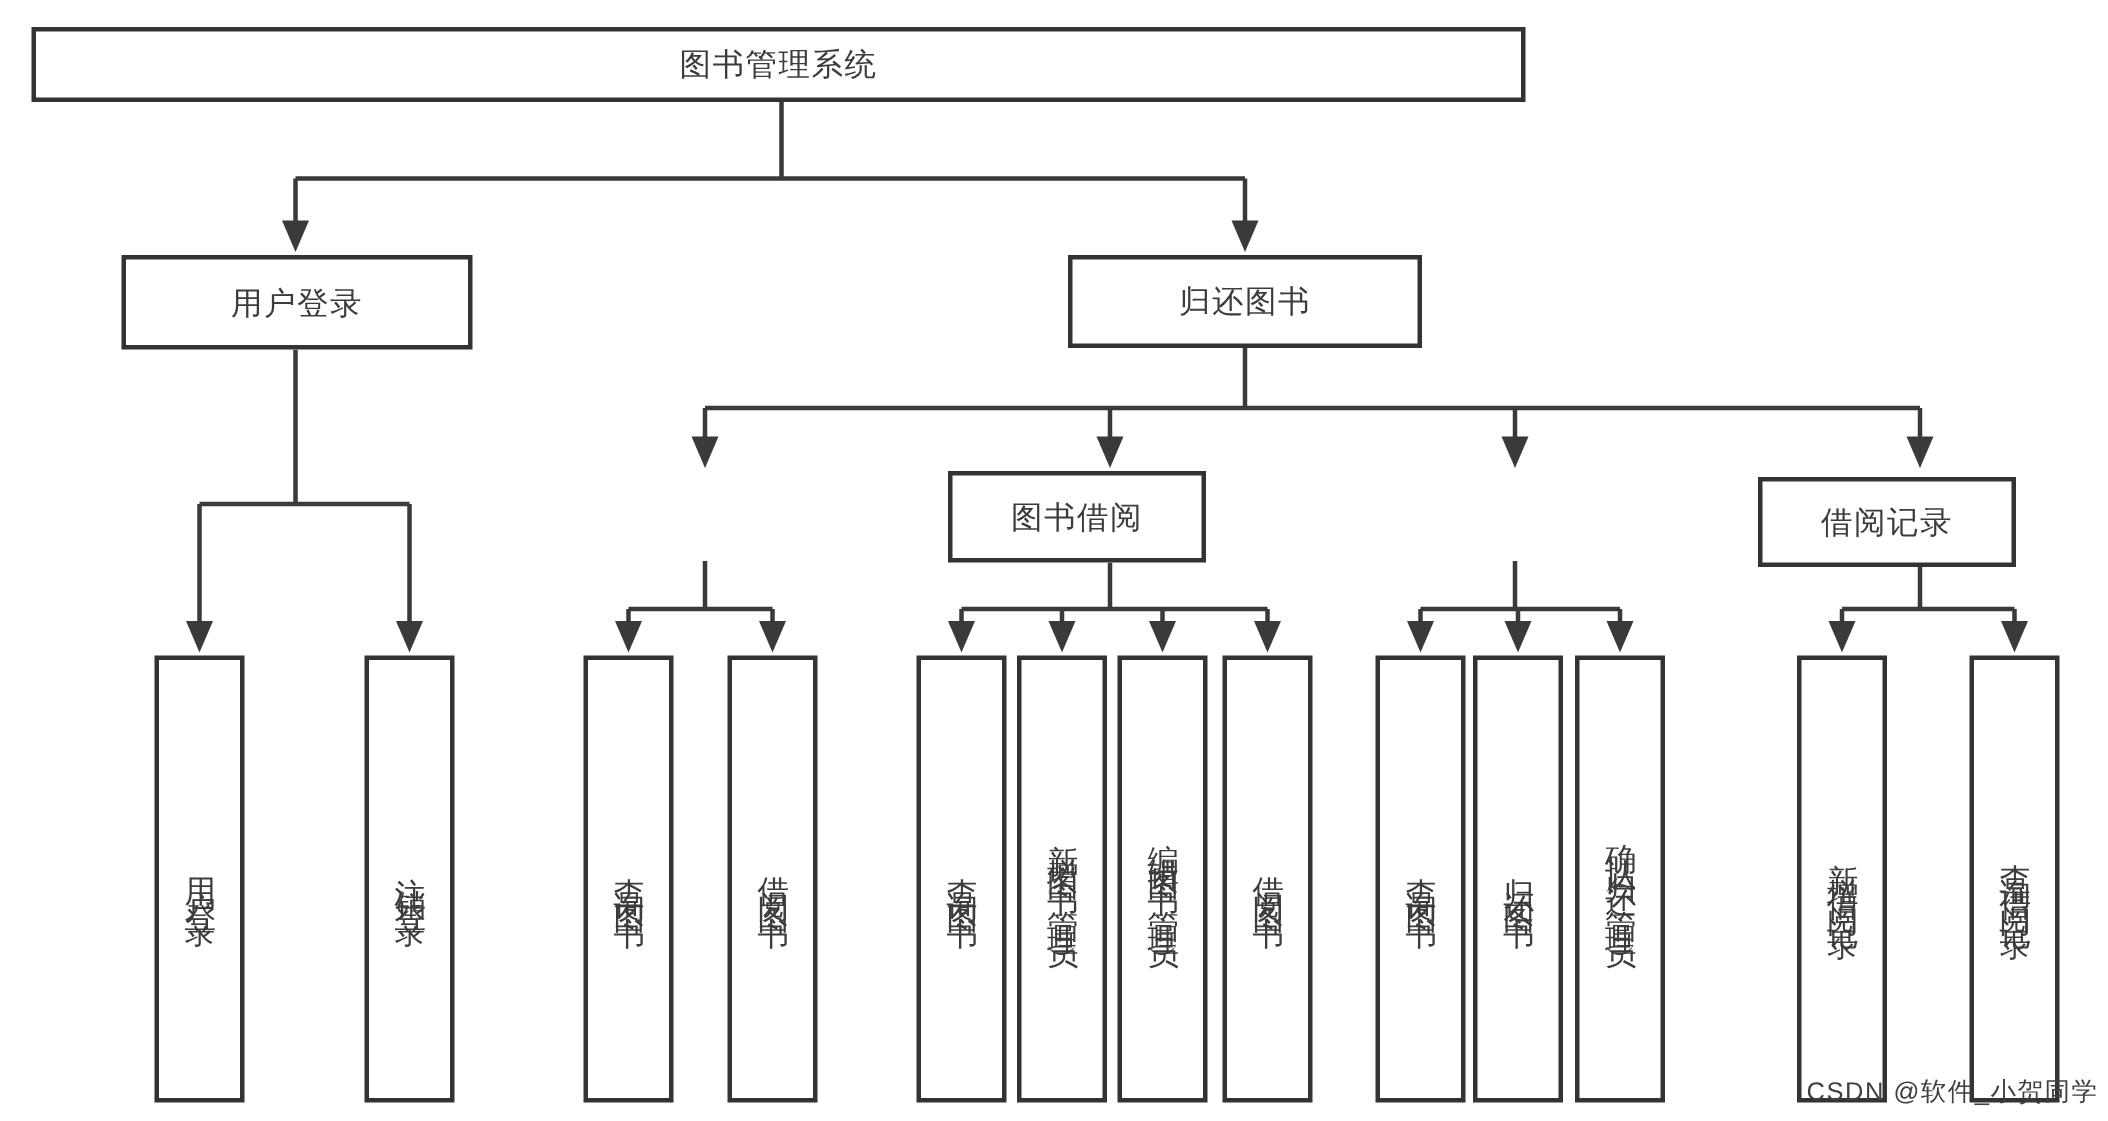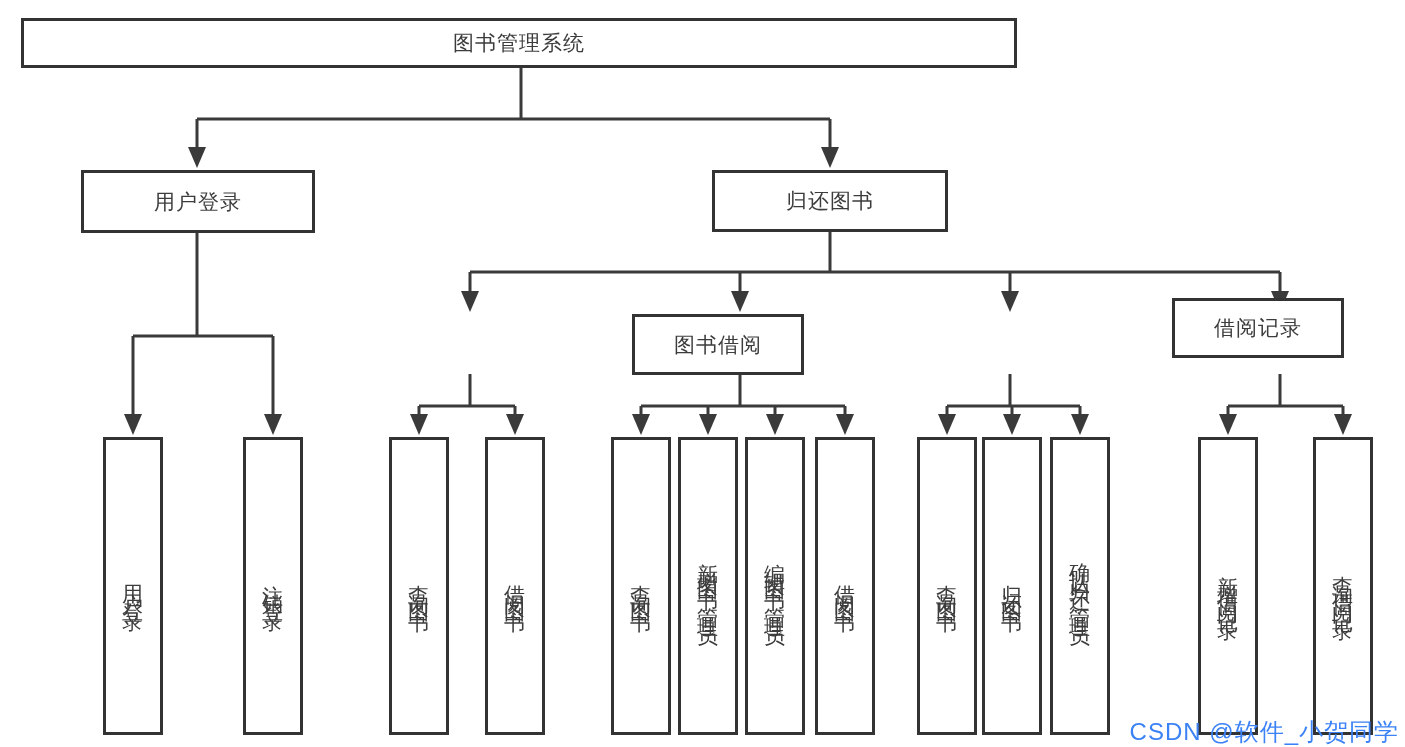--- a/index.html
+++ b/index.html
@@ -35,34 +35,34 @@
     writing-mode: vertical-rl;
     text-orientation: mixed;
     font-size: 21px;
     letter-spacing: 9px;
     line-height: 1;
   }
   .watermark {
     position: absolute;
     top: 716px;
     right: 6px;
-    font-size: 24px;
-    color: #3b82f6;
+    font-size: 17px;
+    color: #404040;
     letter-spacing: 1px;
     white-space: nowrap;
     z-index: 5;
   }
   
   #n-root   { left: 21px;  top: 18px;  width: 996px; height: 50px; }
   #n-login  { left: 81px;  top: 170px; width: 234px; height: 63px; }
   #n-mgmt   { left: 712px; top: 170px; width: 236px; height: 62px; }
   #n-new    { left: 362px; top: 314px; width: 216px; height: 60px; }
   #n-borrow { left: 632px; top: 314px; width: 172px; height: 61px; }
   #n-cur    { left: 902px; top: 314px; width: 215px; height: 60px; }
-  #n-rec    { left: 1172px;top: 298px; width: 172px; height: 60px; }
+  #n-rec    { left: 1172px;top: 318px; width: 172px; height: 60px; }
   .leaf { top: 437px; width: 60px; height: 298px; }
   #l1  { left: 103px; }
   #l2  { left: 243px; }
   #l3  { left: 389px; }
   #l4  { left: 485px; }
   #l5  { left: 611px; }
   #l6  { left: 678px; }
   #l7  { left: 745px; }
   #l8  { left: 815px; }
   #l9  { left: 917px; }

